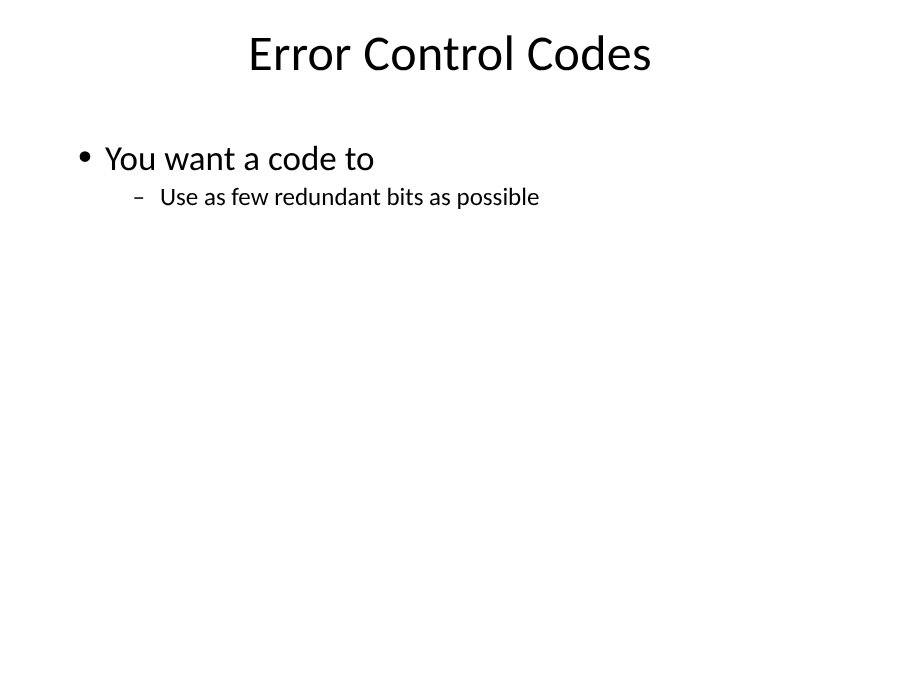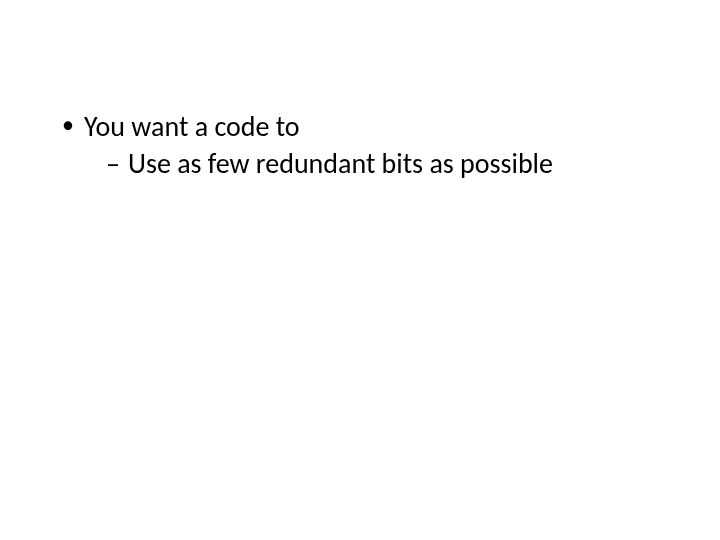--- a/index.html
+++ b/index.html
@@ -50,38 +50,39 @@
     position: absolute;
     left: 0;
     top: 0;
     font-size: 24px;
     line-height: 1.25;
   }
   ul.lvl2 {
     list-style: none;
     margin: 4px 0 0 0;
     padding: 0 0 0 22px;
-    font-size: 28px;
+    font-size: 20px;
   }
   ul.lvl2 > li {
     position: relative;
     padding-left: 22px;
     margin-bottom: 2px;
   }
   ul.lvl2 > li::before {
     content: "–";
     position: absolute;
     left: 0;
     top: 0;
   }
 </style>
 </head>
 <body>
 
 <div class="slide">
+  <div class="title">Error Control Codes</div>
   <div class="body">
     <ul class="lvl1">
       <li>
         <span>You want a code to</span>
         <ul class="lvl2">
           <li>
             <span>Use as few redundant bits as possible</span>
           </li>
         </ul>
       </li>

